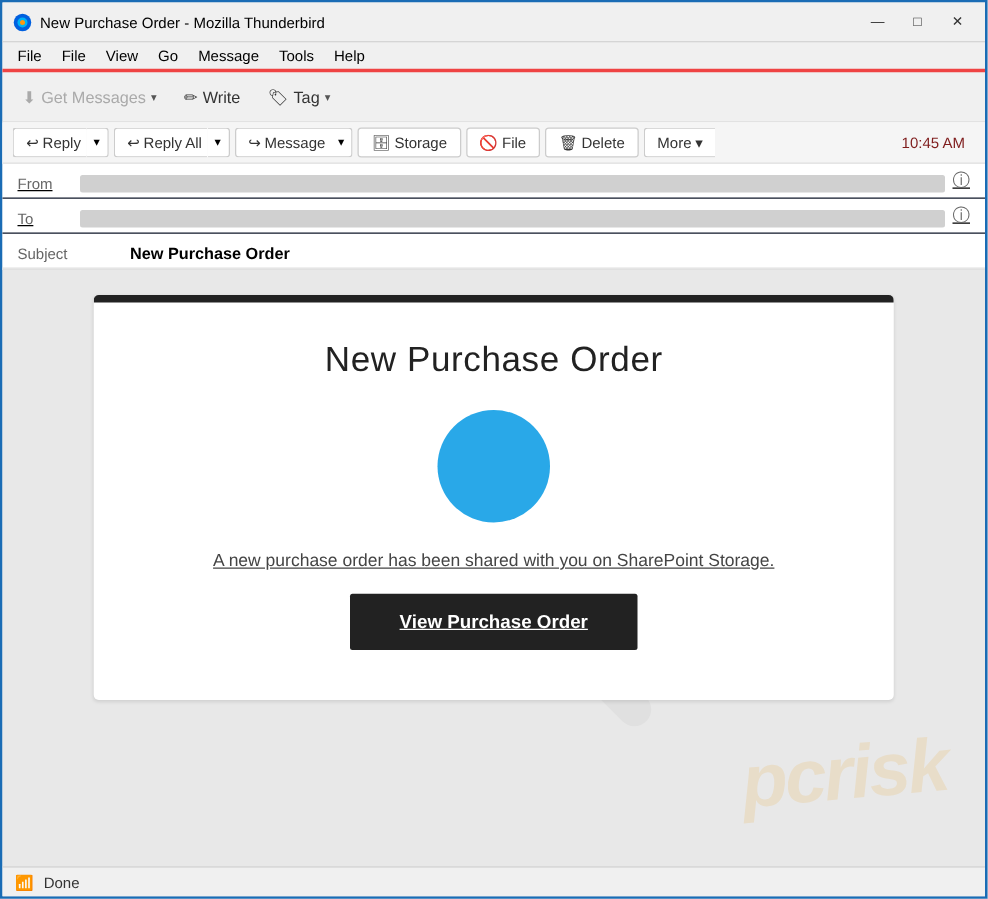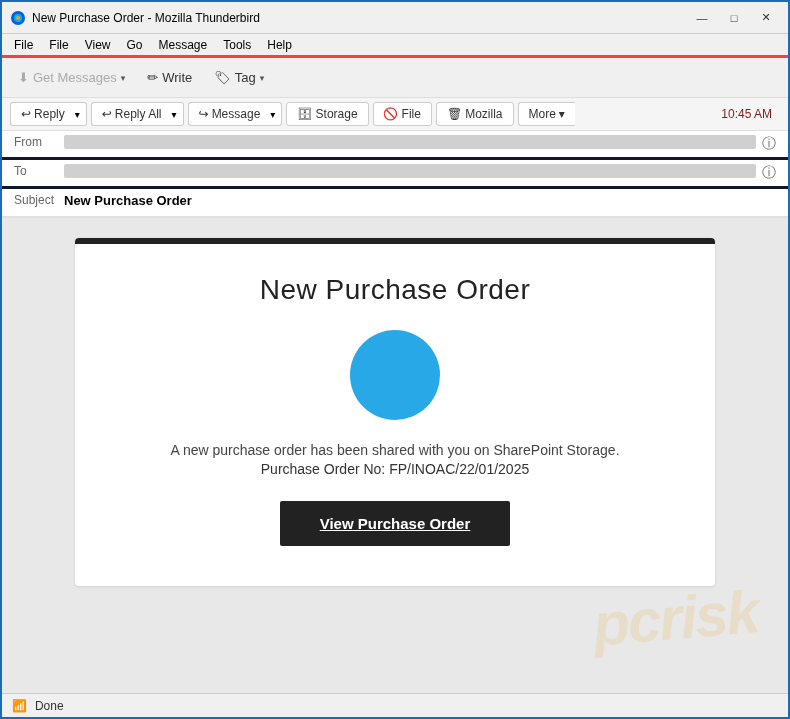--- a/index.html
+++ b/index.html
@@ -185,24 +185,25 @@
 
     .timestamp {
       margin-left: auto;
       font-size: 12px;
       color: #7f1d1d;
       padding-right: 8px;
     }
 
     .email-field {
       display: flex;
-      align-items: flex-start;
+      align-items: flex-end;
       padding: 4px 12px;
       min-height: 28px;
-      border-bottom: 3px solid #0f172a;
+      border-bottom: 1px solid #0f172a;
+      text-decoration: underline;
     }
 
     .email-field-label {
       font-size: 12px;
       color: #666;
       width: 50px;
       flex-shrink: 0;
     }
 
     .email-field-value {
@@ -222,22 +223,23 @@
     .field-icon {
       font-size: 14px;
       color: #666;
       margin-left: 6px;
     }
 
     .subject-field {
       padding: 4px 12px;
       min-height: 28px;
       display: flex;
-      align-items: flex-start;
+      align-items: flex-end;
       border-bottom: 1px solid #e0e0e0;
+      gap: 40px;
     }
 
     .subject-label {
       font-size: 12px;
       color: #666;
       width: 50px;
     }
 
     .subject-value {
       font-size: 13px;
@@ -304,21 +306,23 @@
       height: 14px;
       width: 110px;
       border-radius: 2px;
       vertical-align: middle;
       margin-left: 2px;
     }
 
     .email-message {
       font-size: 14px;
       color: #444;
+      margin-bottom: 16px;
       line-height: 1.5;
+      text-decoration: underline;
     }
 
     .email-po-number {
       font-size: 14px;
       color: #333;
       margin-bottom: 24px;
     }
 
     .email-cta-btn {
       display: inline-block;
@@ -472,21 +476,21 @@
         <span>Storage</span>
       </button>
 
       <button class="email-action-btn">
         <span>🚫</span>
         <span>File</span>
       </button>
 
       <button class="email-action-btn">
         <span>🗑</span>
-        <span>Mozilla</span>
+        <span>Delete</span>
       </button>
 
       <div class="btn-group more-btn-group">
         <button class="email-action-btn">
           <span>More</span>
           <span>▾</span>
         </button>
       </div>
 
       <span class="timestamp">10:45 AM</span>
@@ -523,21 +527,20 @@
     <div class="email-content">
       <div class="email-top-border"></div>
       <div class="email-inner">
         <h1 class="email-title">New Purchase Order</h1>
 
         <div class="email-logo-circle"></div>
 
 
         <p class="email-message">A new purchase order has been shared with you on SharePoint Storage.</p>
 
-        <p class="email-po-number">Purchase Order No: FP/INOAC/22/01/2025</p>
 
         <button class="email-cta-btn">View Purchase Order</button>
       </div>
     </div>
   </div>
 
   <div class="status-bar">
     <span class="status-wifi">📶</span>
     <span class="status-text">Done</span>
   </div>

